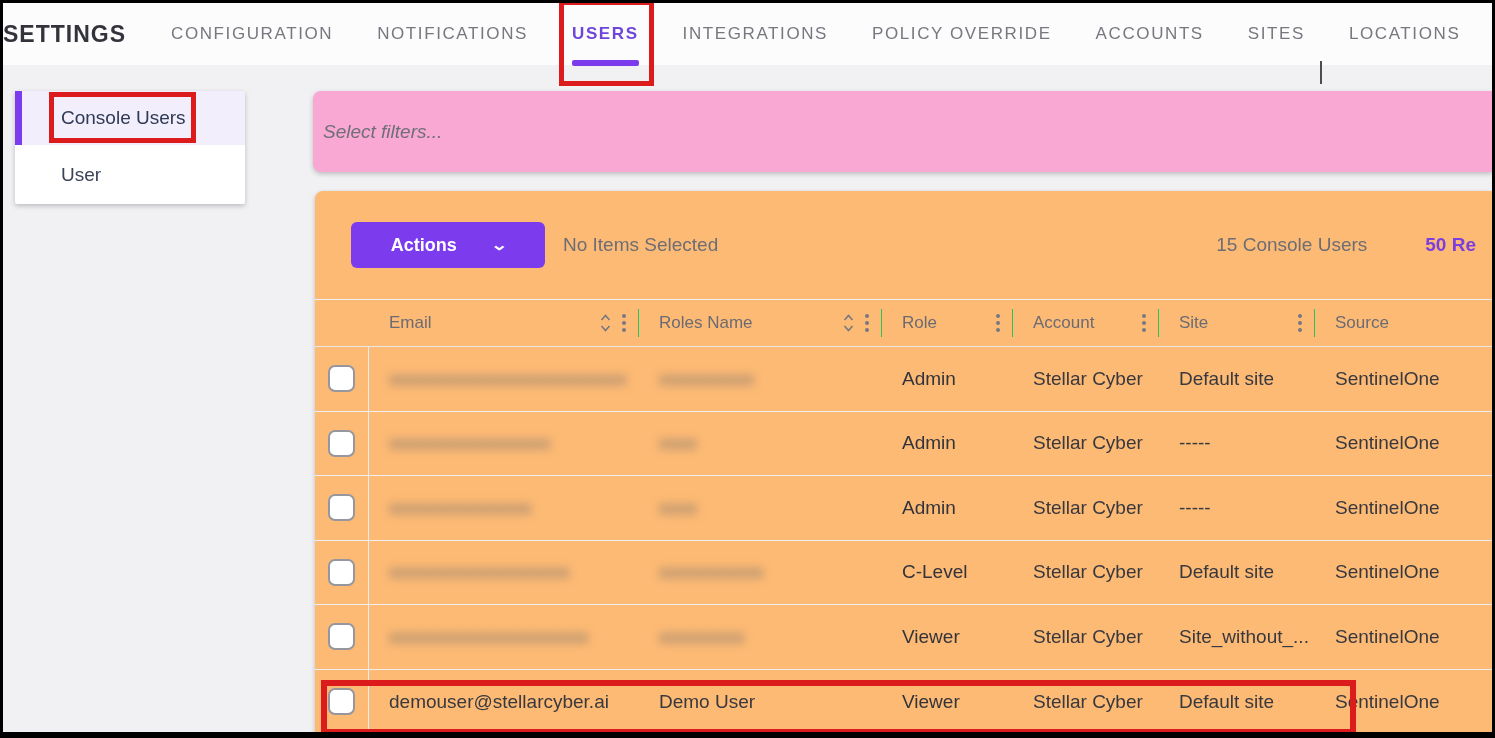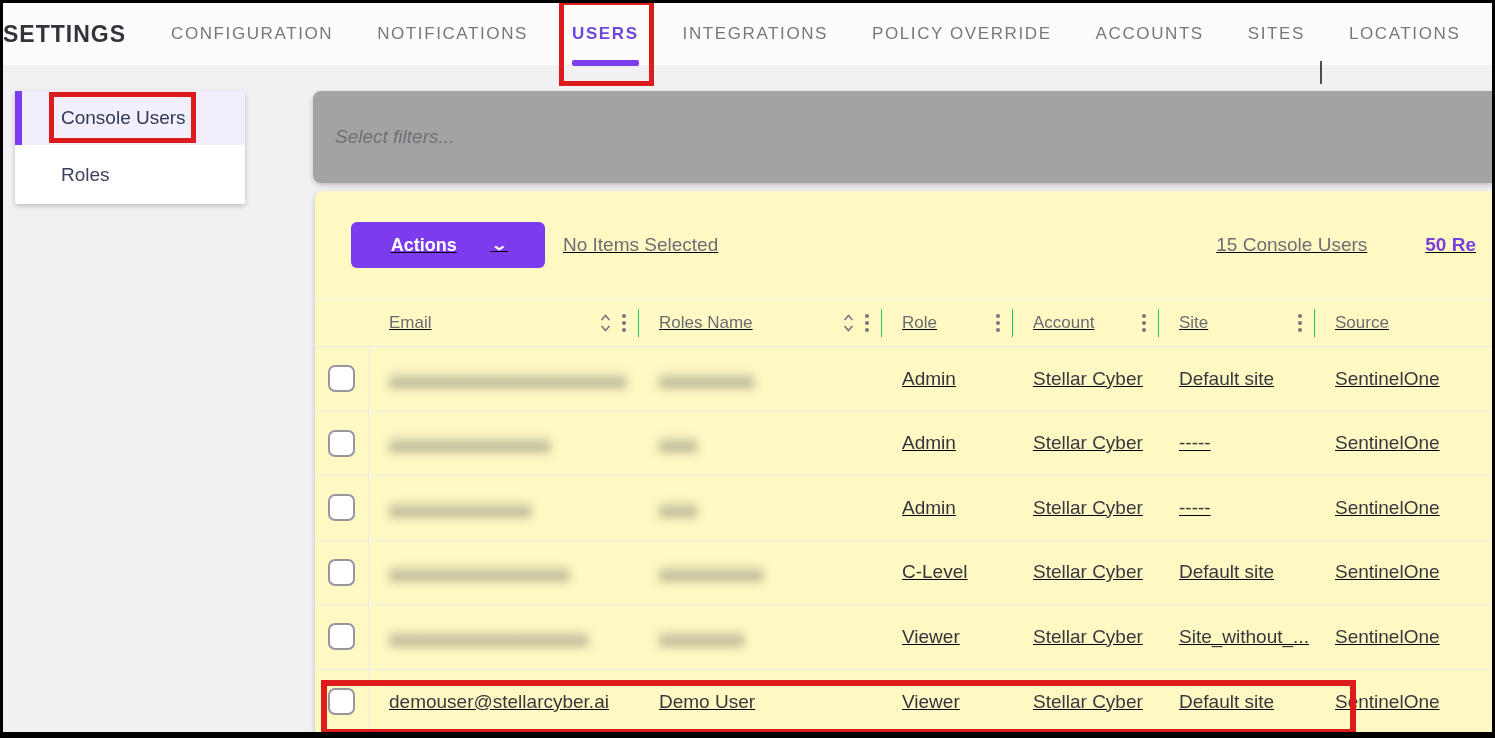--- a/index.html
+++ b/index.html
@@ -57,38 +57,37 @@
   .side-item.active .active-bar {
     position:absolute; left:0; top:0; bottom:0; width:7px; background:#7c3bec;
   }
   .side-item .red-frame {
     position:absolute; left:34px; top:1px; width:147px; height:51px;
     border:5px solid #dc1c1c; pointer-events:none;
   }
 
   
   .filter-card {
-    position:absolute; left:310px; top:88px; right:0; height:92px;
-    background:#a3a3a3; border-radius:8px 0 0 8px;
+    position:absolute; left:310px; top:88px; right:0; height:81px;
+    background:#f9a8d4; border-radius:8px 0 0 8px;
     box-shadow:0 2px 5px rgba(0,0,0,.22);
-    display:flex; align-items:center; padding-left:22px;
+    display:flex; align-items:center; padding-left:10px;
   }
   .filter-input {
     border:none; outline:none; width:95%; font-size:19px;
     font-family:"Liberation Sans", sans-serif; color:#44444c; background:transparent;
   }
   .filter-input::placeholder { font-style:italic; color:#6f6f78; opacity:1; }
 
   
   .table-card {
     position:absolute; left:312px; top:188px; right:0; bottom:0;
-    background:#fef9c3; border-radius:8px 0 0 0;
+    background:#fdba74; border-radius:8px 0 0 0;
     box-shadow:0 2px 5px rgba(0,0,0,.22);
     overflow:hidden;
-    text-decoration:underline;
   }
   .toolbar {
     height:108px; display:flex; align-items:center;
     padding:0 16px 0 36px; position:relative;
   }
   .actions-btn {
     width:194px; height:46px; background:#7c3bec; border:none; border-radius:6px;
     color:#fff; font-size:18px; font-weight:bold; cursor:pointer;
     display:flex; align-items:center; justify-content:center; gap:36px;
     font-family:"Liberation Sans", sans-serif;
@@ -167,21 +166,21 @@
 </div>
 <div class="nav-cursor"></div>
 
 <div class="sidebar">
   <div class="side-item active">
     <span class="active-bar"></span>
     <span>Console Users</span>
     <span class="red-frame"></span>
   </div>
   <div class="side-item">
-    <span>Roles</span>
+    <span>User</span>
   </div>
 </div>
 
 <div class="filter-card">
   <input class="filter-input" type="text" placeholder="Select filters..." style="">
 </div>
 
 <div class="table-card">
 
   <div class="toolbar">

